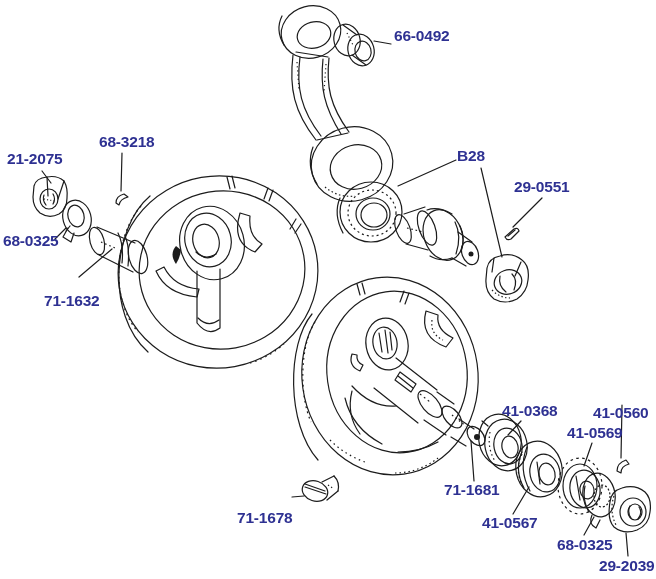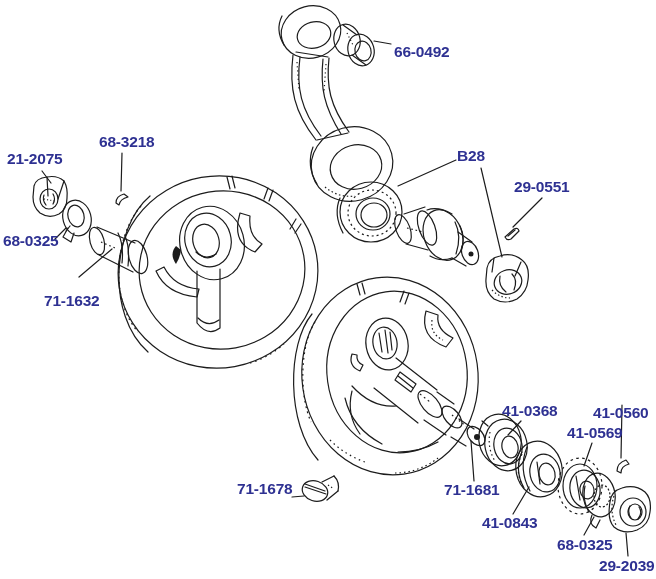--- a/index.html
+++ b/index.html
@@ -265,25 +265,25 @@
       <path d="M513,514 L529,487"></path>
       <path d="M584,535 L594,517"></path>
       <path d="M628,556 L626,533"></path>
     </g>
   </svg>
 
   <div class="plabel" style="left:7px;top:150px">21-2075</div>
   <div class="plabel" style="left:99px;top:133px">68-3218</div>
   <div class="plabel" style="left:3px;top:232px">68-0325</div>
   <div class="plabel" style="left:44px;top:292px">71-1632</div>
-  <div class="plabel" style="left:394px;top:43px">66-0492</div>
+  <div class="plabel" style="left:394px;top:27px">66-0492</div>
   <div class="plabel" style="left:457px;top:147px">B28</div>
   <div class="plabel" style="left:514px;top:178px">29-0551</div>
   <div class="plabel" style="left:593px;top:404px">41-0560</div>
   <div class="plabel" style="left:502px;top:402px">41-0368</div>
   <div class="plabel" style="left:567px;top:424px">41-0569</div>
   <div class="plabel" style="left:444px;top:481px">71-1681</div>
-  <div class="plabel" style="left:482px;top:514px">41-0843</div>
+  <div class="plabel" style="left:482px;top:514px">41-0567</div>
   <div class="plabel" style="left:557px;top:536px">68-0325</div>
   <div class="plabel" style="left:599px;top:557px">29-2039</div>
-  <div class="plabel" style="left:237px;top:480px">71-1678</div>
+  <div class="plabel" style="left:237px;top:509px">71-1678</div>
 
 </div>
 
 </body></html>

